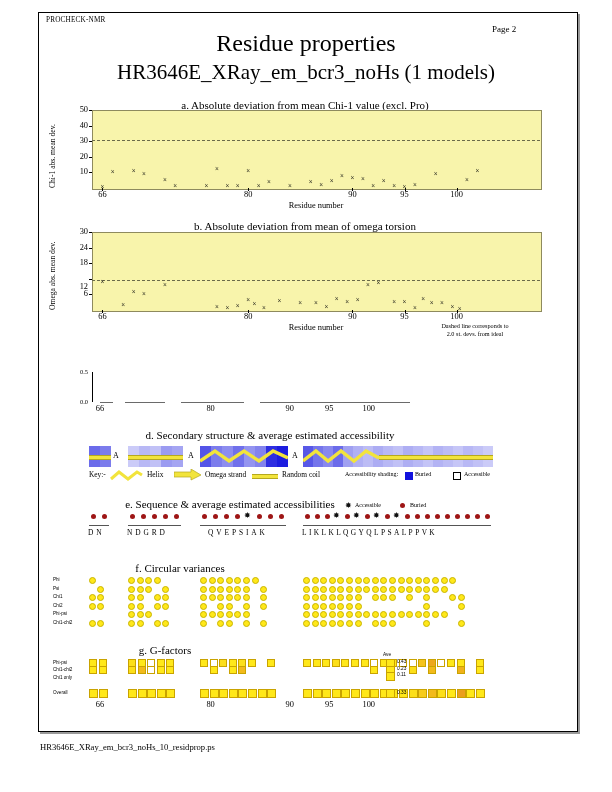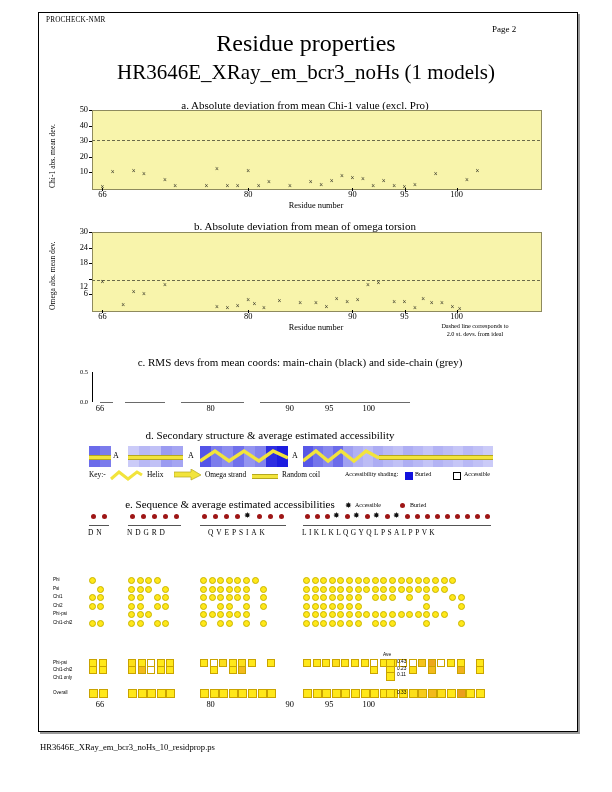--- a/index.html
+++ b/index.html
@@ -188,21 +188,20 @@
       <div class="pt" style="left:412.9767441860465px;top:304.88px;color:#3a3a2a;">×</div>
       <div class="pt" style="left:421.3116279069767px;top:295.52px;color:#3a3a2a;">×</div>
       <div class="pt" style="left:429.6465116279069px;top:299.94px;color:#3a3a2a;">×</div>
       <div class="pt" style="left:440.0651162790697px;top:299.94px;color:#3a3a2a;">×</div>
       <div class="pt" style="left:450.4837209302325px;top:304.09999999999997px;color:#3a3a2a;">×</div>
       <div class="pt" style="left:457.77674418604647px;top:305.65999999999997px;color:#3a3a2a;">×</div>
     </div>
   <div class="note" style="left:400px;top:322px;width:150px;">Dashed line corresponds to</div>
   <div class="note" style="left:400px;top:330px;width:150px;">2.0 st. devs. from ideal</div>
 
-  <div class="sect-title" style="left:60px;top:356px;width:480px;">c. RMS devs from mean coords: main-chain (black) and side-chain (grey)</div>
   <div id="plotC">
       <div class="axline" style="left:92px;top:372px;width:1px;height:30px;"></div>
       <div class="ytick" style="left:62px;top:368px;font-size:6.4px;">0.5</div>
       <div class="ytick" style="left:62px;top:398px;font-size:6.4px;">0.0</div>
       <div class="cseg" style="left:99.90697674418604px;top:402px;width:12.65116279069764px;"></div>
       <div class="cseg" style="left:125.20930232558142px;top:402px;width:39.53488372093021px;"></div>
       <div class="cseg" style="left:180.55813953488374px;top:402px;width:63.25581395348837px;"></div>
       <div class="cseg" style="left:259.6279069767442px;top:402px;width:150.2325581395349px;"></div>
       <div class="xtick" style="left:87.90697674418604px;top:404px;">66</div>
       <div class="xtick" style="left:198.6046511627907px;top:404px;">80</div>
@@ -328,20 +327,21 @@
       <div class="dot" style="left:434.5px;top:513.5px;background:#9e1616;"></div>
       <div class="dot" style="left:444.5px;top:513.5px;background:#9e1616;"></div>
       <div class="dot" style="left:454.5px;top:513.5px;background:#9e1616;"></div>
       <div class="dot" style="left:464.5px;top:513.5px;background:#9e1616;"></div>
       <div class="dot" style="left:474.5px;top:513.5px;background:#9e1616;"></div>
       <div class="dot" style="left:484.5px;top:513.5px;background:#9e1616;"></div>
       <div class="seqline" style="left:303px;top:525px;width:188px;"></div>
       <div class="seqtxt" style="left:302px;top:528px;letter-spacing:2.4px;">LIKLKLQGYQLPSALPPVK</div>
     </div>
 
+  <div class="sect-title" style="left:60px;top:562px;width:240px;">f. Circular variances</div>
   <div id="plotF">
       <div class="rowlab" style="left:53px;top:577px;">Phi</div>
       <div class="rowlab" style="left:53px;top:585.6px;">Psi</div>
       <div class="rowlab" style="left:53px;top:594.2px;">Chi1</div>
       <div class="rowlab" style="left:53px;top:602.8px;">Chi2</div>
       <div class="rowlab" style="left:53px;top:611.4px;">Phi-psi</div>
       <div class="rowlab" style="left:53px;top:620px;">Chi1-chi2</div>
       <div class="cv" style="left:89px;top:577px;background:#ffe81a;"></div>
       <div class="cv" style="left:128px;top:577px;background:#ffe81a;"></div>
       <div class="cv" style="left:136.6px;top:577px;background:#ffe81a;"></div>
@@ -492,20 +492,21 @@
       <div class="cv" style="left:337.4px;top:620px;background:#ffe81a;"></div>
       <div class="cv" style="left:346px;top:620px;background:#ffe81a;"></div>
       <div class="cv" style="left:354.6px;top:620px;background:#ffe81a;"></div>
       <div class="cv" style="left:371.8px;top:620px;background:#ffe81a;"></div>
       <div class="cv" style="left:380.4px;top:620px;background:#ffe81a;"></div>
       <div class="cv" style="left:389px;top:620px;background:#ffe81a;"></div>
       <div class="cv" style="left:423.4px;top:620px;background:#ffe81a;"></div>
       <div class="cv" style="left:457.79999999999995px;top:620px;background:#ffe81a;"></div>
     </div>
 
+  <div class="sect-title" style="left:60px;top:644px;width:210px;">g. G-factors</div>
   <div id="plotG">
       <div class="rowlab" style="left:53px;top:660px;">Phi-psi</div>
       <div class="rowlab" style="left:53px;top:667.4px;">Chi1-chi2</div>
       <div class="rowlab" style="left:53px;top:674.8px;">Chi1 only</div>
       <div class="rowlab" style="left:53px;top:690.2px;">Overall</div>
       <div class="gsq" style="left:89px;top:659px;width:6px;height:6px;background:#ffe81a;"></div>
       <div class="gsq" style="left:98.6px;top:659px;width:6px;height:6px;background:#ffe81a;"></div>
       <div class="gsq" style="left:128px;top:659px;width:6px;height:6px;background:rgb(252,223,26);"></div>
       <div class="gsq" style="left:137.6px;top:659px;width:6px;height:6px;background:#ffe81a;"></div>
       <div class="gsq" style="left:147.2px;top:659px;width:6px;height:6px;background:#ffffff;"></div>

